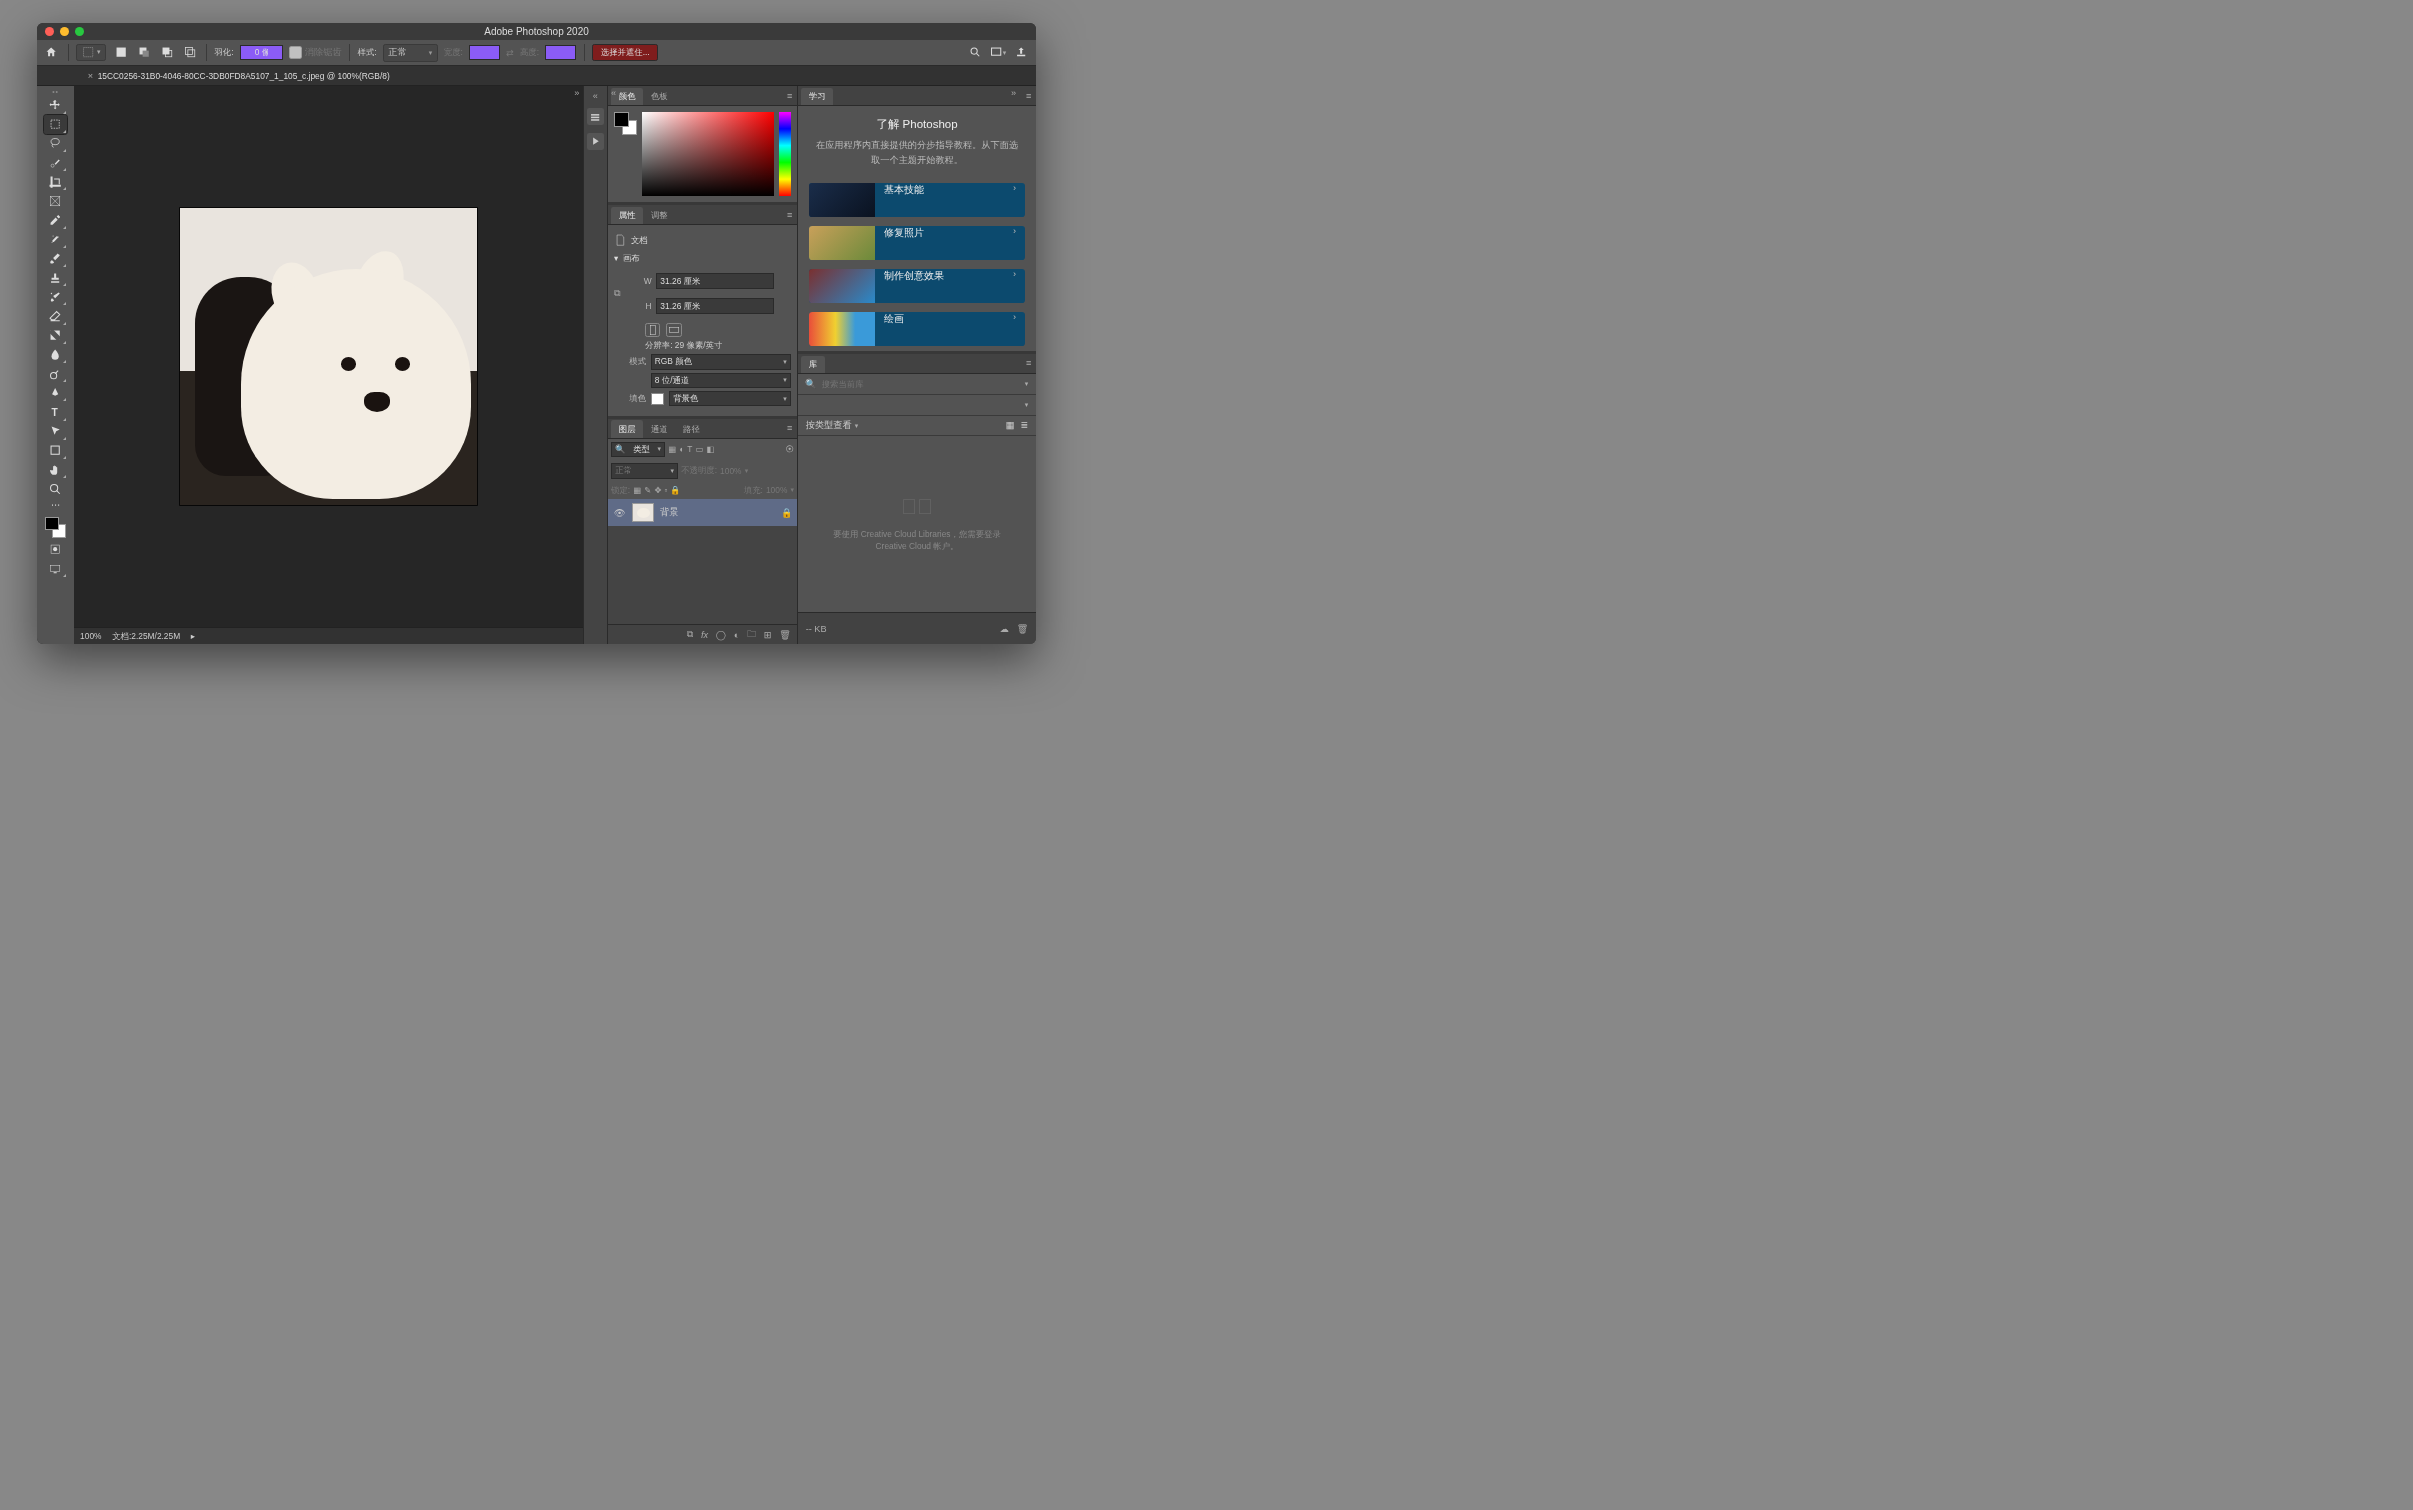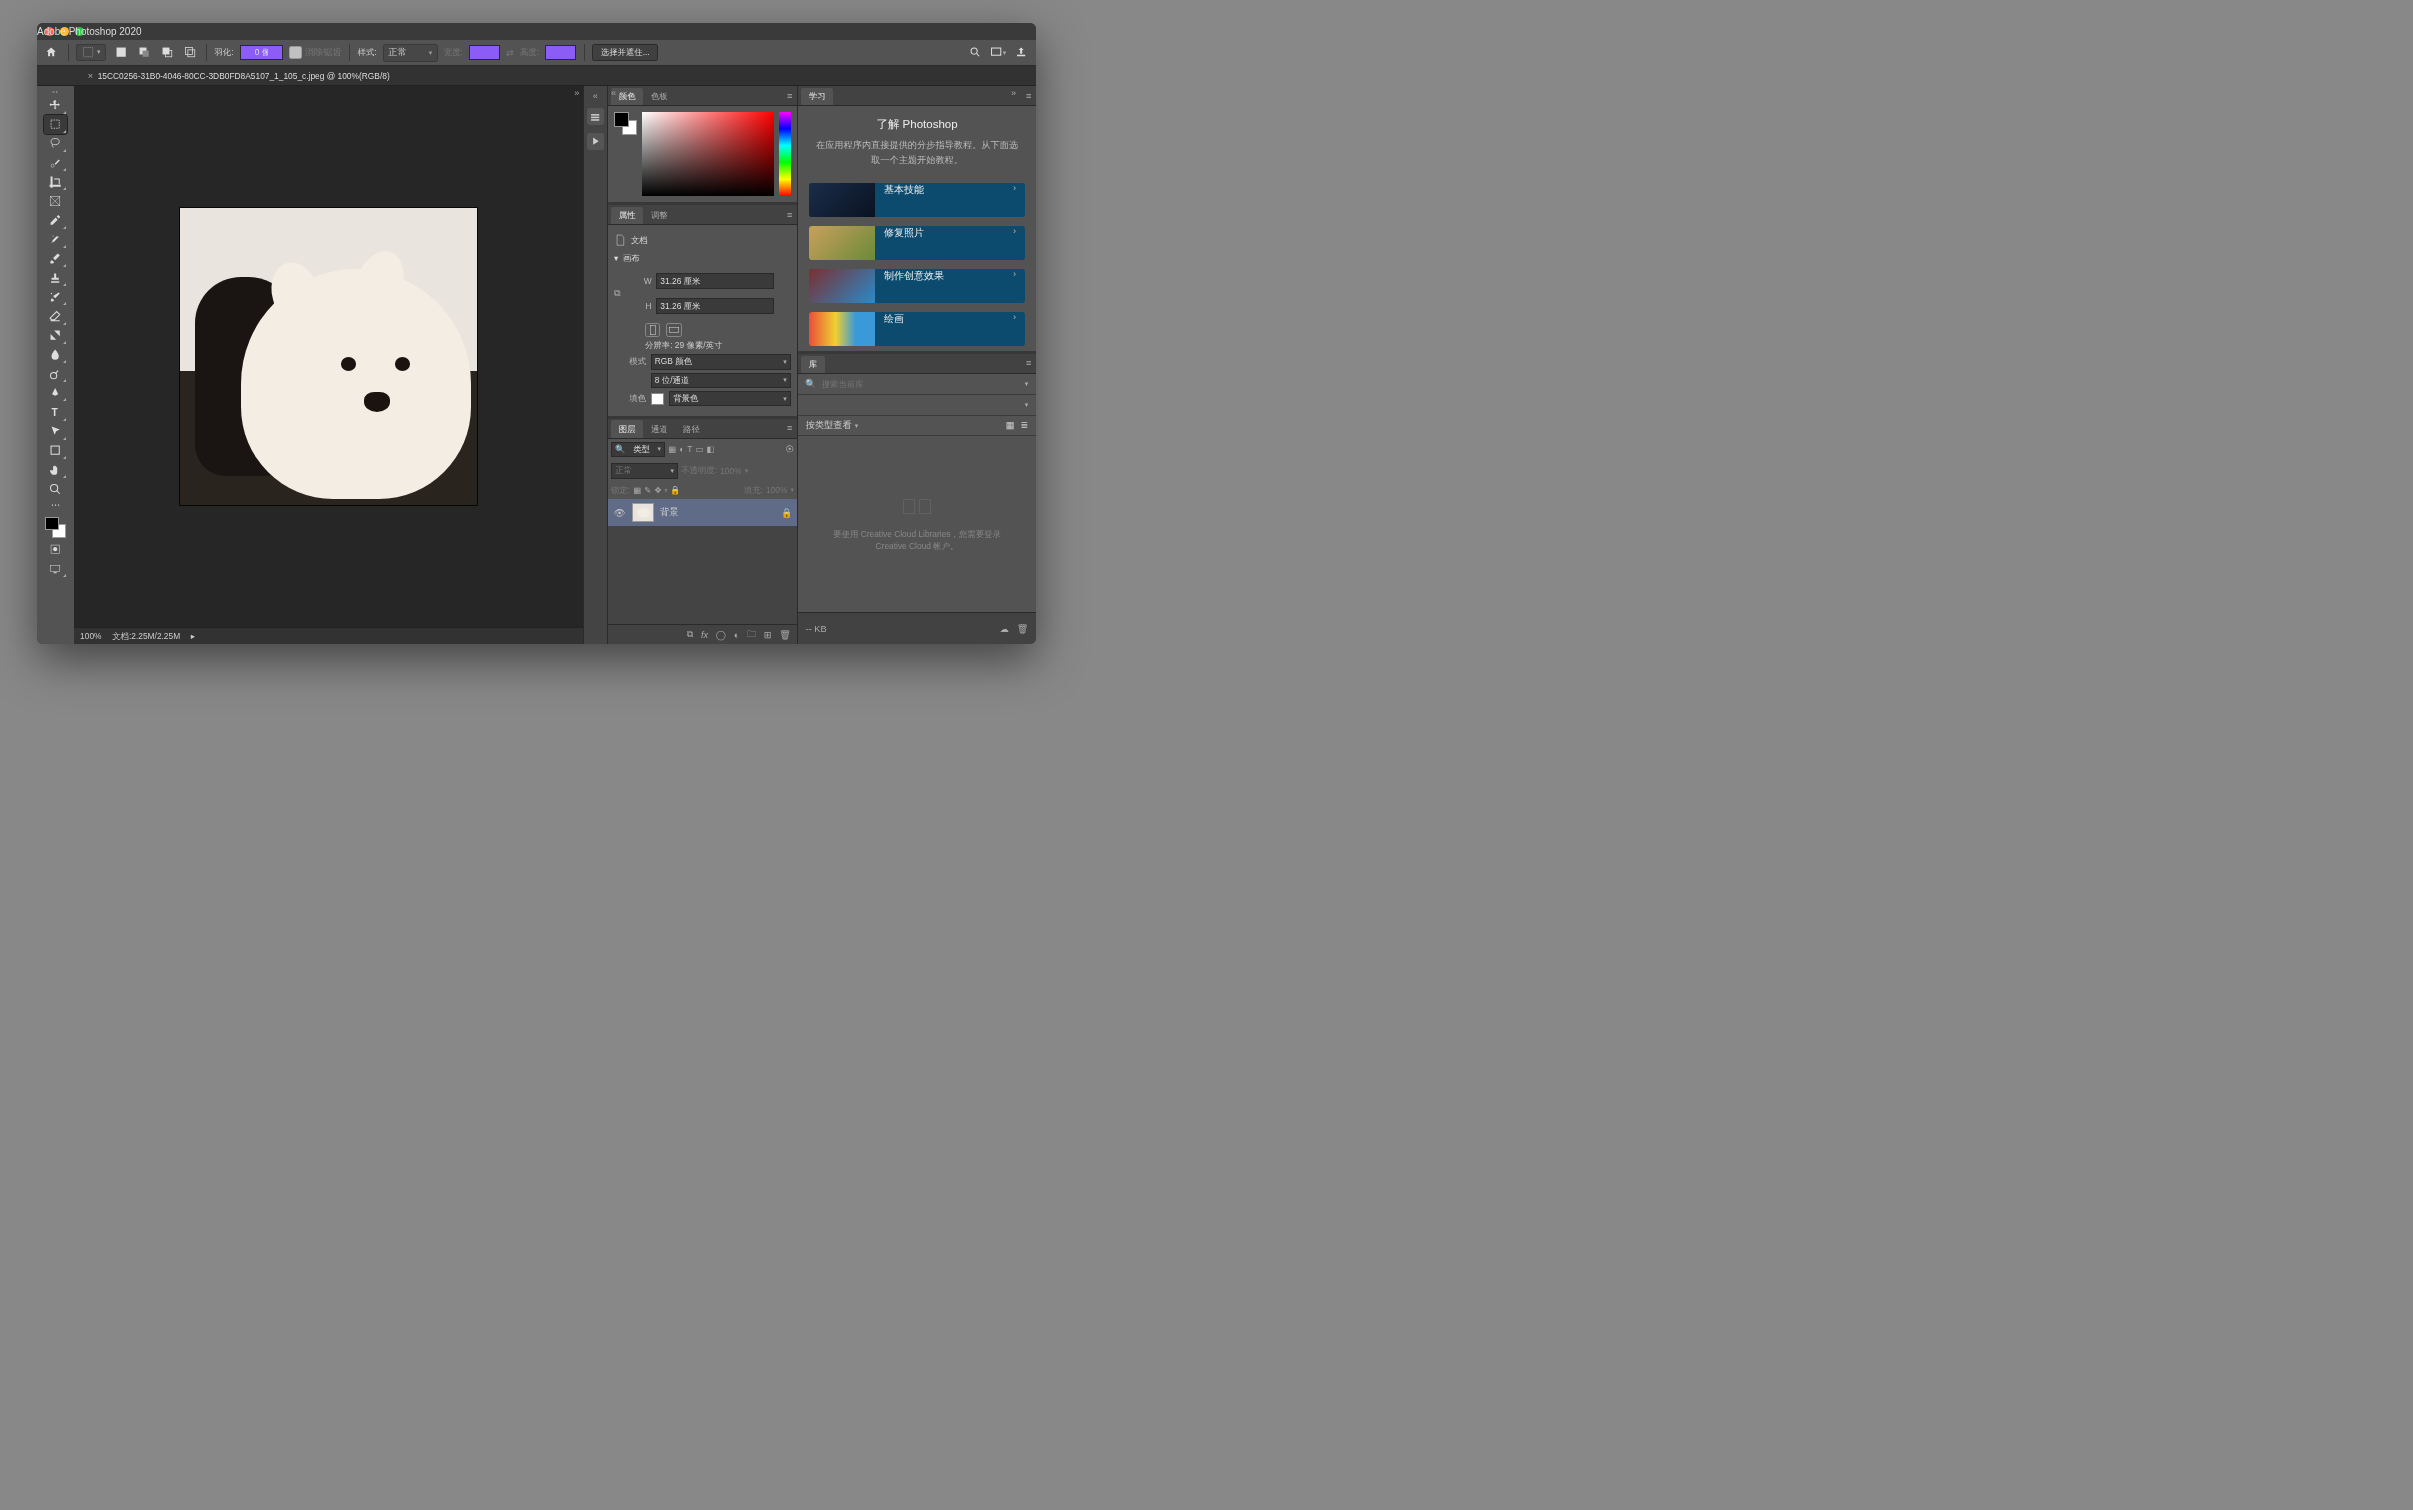--- a/index.html
+++ b/index.html
@@ -2,30 +2,30 @@
 <html style="font-size:12.3px"><head>
 <meta charset="utf-8">
 <style>
 * { box-sizing: border-box; margin: 0; padding: 0; font-family: -apple-system, "Helvetica Neue", Arial, sans-serif; }
 body { background: #888; width: 1073px; height: 672px; overflow: hidden; font-size: 9.2px; color: #ccc; }
 .macwin { position: absolute; left: 37px; top: 23px; width: 999px; height: 621px; background: #323232; border-radius: 6.1px; box-shadow: 0 15.3px 46px rgba(0,0,0,.5); display: flex; flex-direction: column; overflow: hidden; }
 .titlebar { height: 17px; background: #3a3a3a; display: flex; align-items: center; padding: 0 7.7px; position: relative; }
 .tldots { display: flex; gap: 6.1px; }
 .dot { width: 9.2px; height: 9.2px; border-radius: 50%; }
 .dot.r{background:#ff5f57}.dot.y{background:#febc2e}.dot.g{background:#28c840}
-.titlebar .title { position:absolute; left:0; right:0; text-align:left; font-size:10px; color:#ddd; pointer-events:none;}
+.titlebar .title { position:absolute; left:0; right:0; text-align:center; font-size:10px; color:#ddd; pointer-events:none;}
 .optbar { height: 26px; background: #535353; display:flex; align-items:center; padding:0 6.1px; gap:6.1px; border-bottom:0.8px solid #2a2a2a; }
 .homebtn,.ob-icon{width:17px;height:17px;display:flex;align-items:center;justify-content:center;color:#ddd;border-radius:2.3px}
 .divider{width:0.8px;height:17px;background:#3a3a3a;margin:0 1.5px}
 .ob-sel{display:flex;align-items:center;gap:3.1px;padding:1.5px 4.6px;border:0.8px solid #3a3a3a;border-radius:2.3px;background:#474747}
 .chev{font-size:6.9px;color:#aaa}
 .ob-lbl{font-size:8.4px;color:#ccc}
 .ob-inp{width:43px;height:15.3px;background:#8b5cf6;border:0.8px solid #2a2a2a;color:#ddd;font-size:8.4px;padding:0 14px}
 .ob-chk{display:flex;align-items:center;gap:3.1px;color:#777}
-.ob-btn{padding:2.3px 7.7px;background:#404040;border:0.8px solid #2a2a2a;border-radius:2.3px;font-size:8.4px;color:#ddd}
+.ob-btn{padding:2.3px 7.7px;background:#7f1d1d;border:0.8px solid #2a2a2a;border-radius:2.3px;font-size:8.4px;color:#ddd}
 .spacer{flex:1}
 .tabstrip{height:20px;background:#323232;display:flex;align-items:center;padding-left:43px;border-bottom:0.8px solid #222}
 .doctab{display:flex;align-items:center;gap:4.6px;padding:0 7.7px;font-size:8.4px;color:#ddd}
 .doctab .x{color:#aaa;font-size:9.2px}
 .mainrow{flex:1;display:flex;min-height:0}
 .toolcol{width:37px;background:#535353;display:flex;flex-direction:column;align-items:center;padding:3.1px 0;gap:0.8px}
 .toolcol .grip{width:23px;height:4.6px;display:flex;justify-content:center;align-items:center;color:#888;font-size:6.9px;letter-spacing:0.8px;margin-bottom:1.5px}
 .tool{width:23px;height:18.4px;display:flex;align-items:center;justify-content:center;color:#ddd;border-radius:2.3px;position:relative}
 .tool.active{background:#3a3a3a;outline:0.8px solid #222}
 .tool .corner{position:absolute;right:0.8px;bottom:0.8px;width:0;height:0;border-left:3.1px solid transparent;border-bottom:3.1px solid #aaa}

